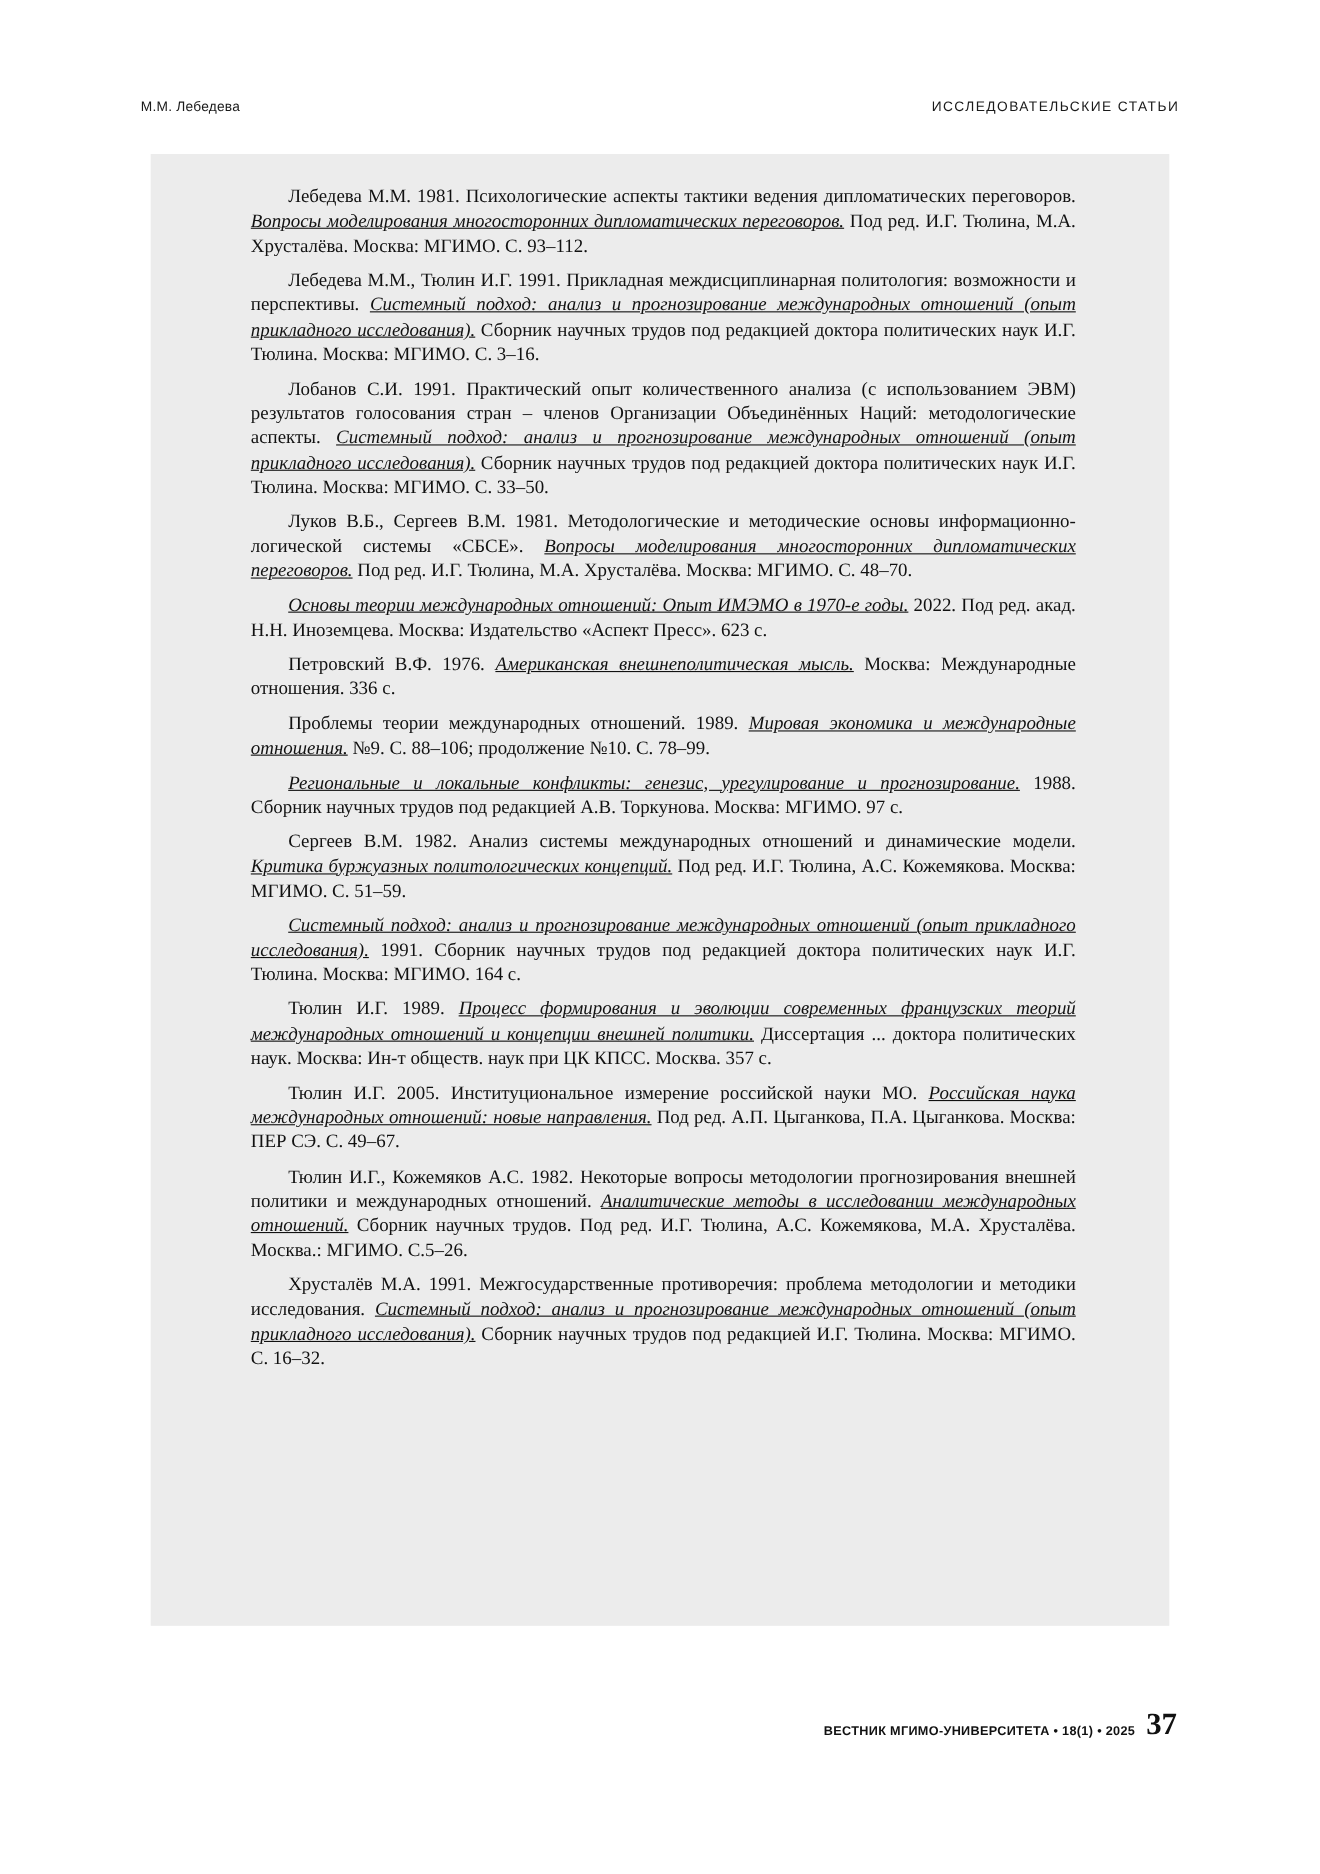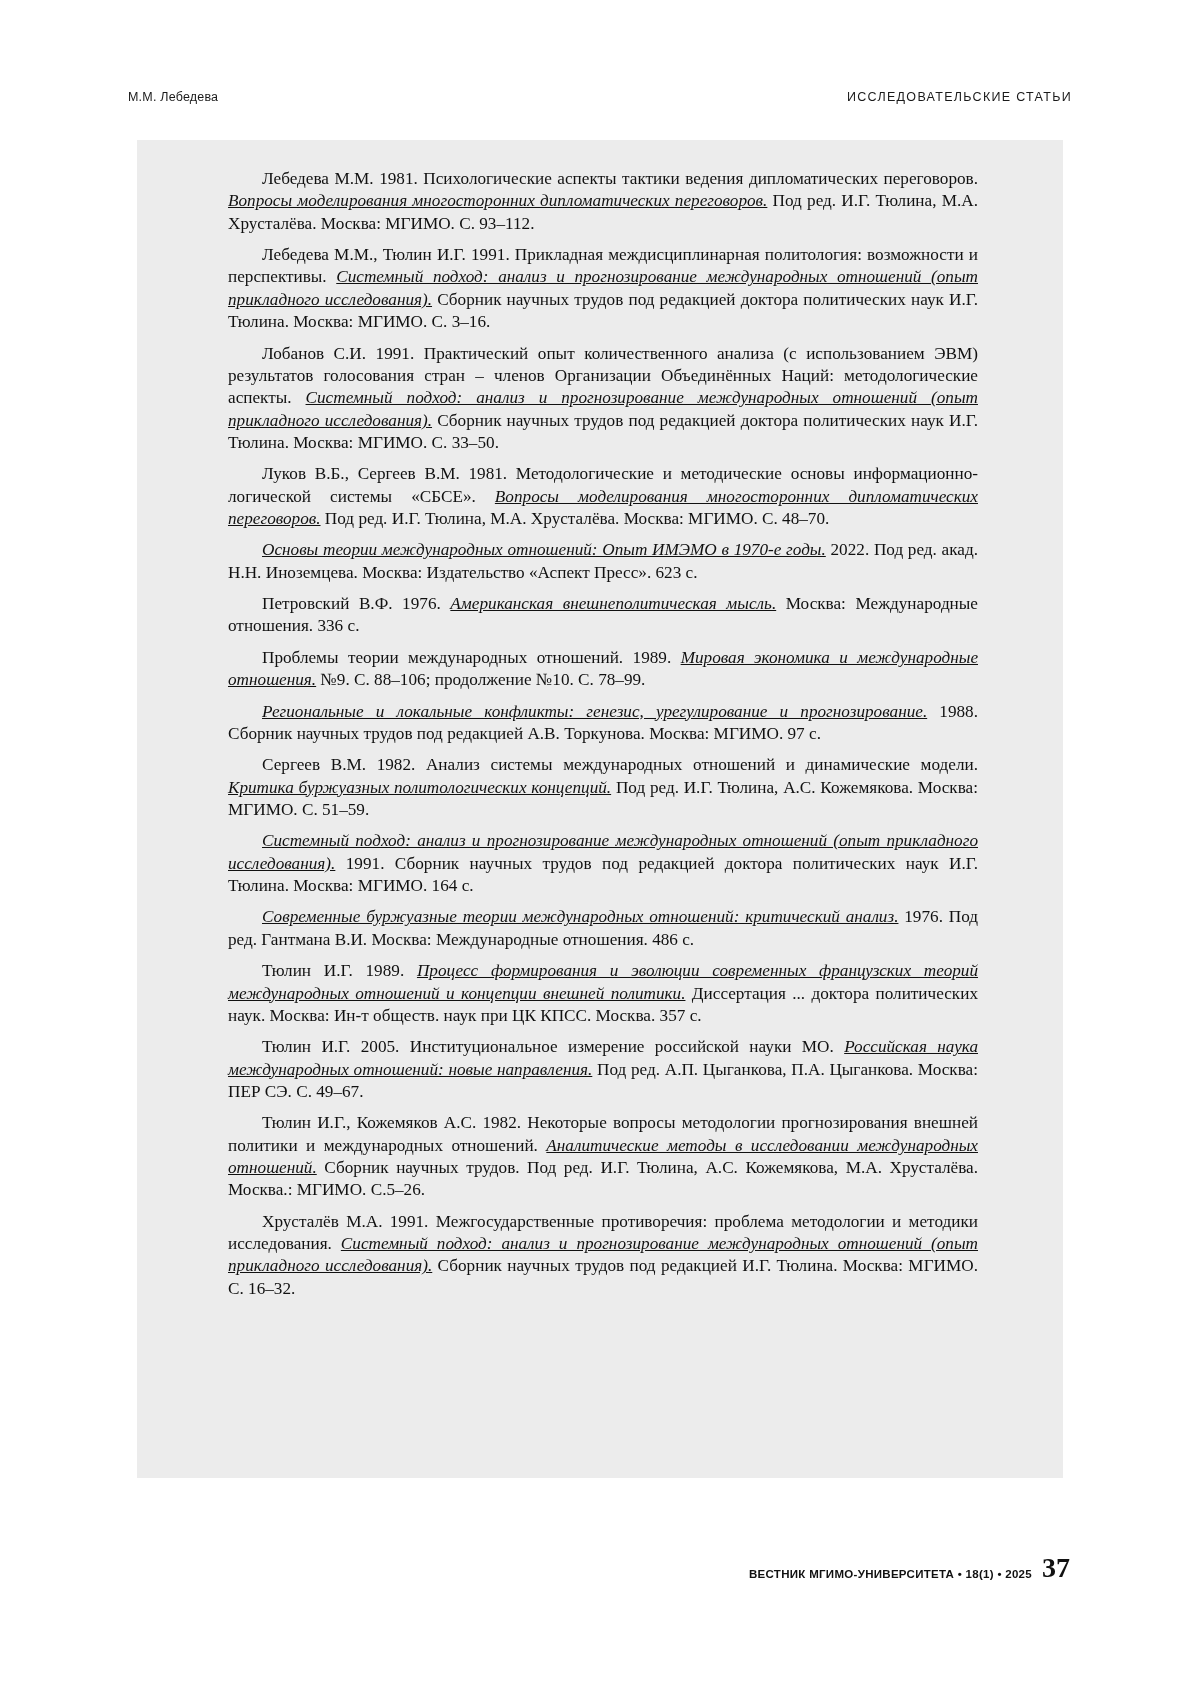--- a/index.html
+++ b/index.html
@@ -108,21 +108,20 @@
       <p class="ref"><span>Лебедева М.М. 1981. Психологические аспекты тактики ведения дипломатических переговоров. </span><span class="it">Вопросы моделирования многосторонних дипломатических переговоров.</span><span> Под ред. И.Г. Тюлина, М.А. Хрусталёва. Москва: МГИМО. С. 93–112.</span></p>
       <p class="ref"><span>Лебедева М.М., Тюлин И.Г. 1991. Прикладная междисциплинарная политология: возможности и перспективы. </span><span class="it">Системный подход: анализ и прогнозирование международных отношений (опыт прикладного исследования).</span><span> Сборник научных трудов под редакцией доктора политических наук И.Г. Тюлина. Москва: МГИМО. С. 3–16.</span></p>
       <p class="ref"><span>Лобанов С.И. 1991. Практический опыт количественного анализа (с использованием ЭВМ) результатов голосования стран – членов Организации Объединённых Наций: методологические аспекты. </span><span class="it">Системный подход: анализ и прогнозирование международных отношений (опыт прикладного исследования).</span><span> Сборник научных трудов под редакцией доктора политических наук И.Г. Тюлина. Москва: МГИМО. С. 33–50.</span></p>
       <p class="ref"><span>Луков В.Б., Сергеев В.М. 1981. Методологические и методические основы информационно-логической системы «СБСЕ». </span><span class="it">Вопросы моделирования многосторонних дипломатических переговоров.</span><span> Под ред. И.Г. Тюлина, М.А. Хрусталёва. Москва: МГИМО. С. 48–70.</span></p>
       <p class="ref"><span class="it">Основы теории международных отношений: Опыт ИМЭМО в 1970-е годы.</span><span> 2022. Под ред. акад. Н.Н. Иноземцева. Москва: Издательство «Аспект Пресс». 623 с.</span></p>
       <p class="ref"><span>Петровский В.Ф. 1976. </span><span class="it">Американская внешнеполитическая мысль.</span><span> Москва: Международные отношения. 336 с.</span></p>
       <p class="ref"><span>Проблемы теории международных отношений. 1989. </span><span class="it">Мировая экономика и международные отношения.</span><span> №9. С. 88–106; продолжение №10. С. 78–99.</span></p>
       <p class="ref"><span class="it">Региональные и локальные конфликты: генезис, урегулирование и прогнозирование.</span><span> 1988. Сборник научных трудов под редакцией А.В. Торкунова. Москва: МГИМО. 97 с.</span></p>
       <p class="ref"><span>Сергеев В.М. 1982. Анализ системы международных отношений и динамические модели. </span><span class="it">Критика буржуазных политологических концепций.</span><span> Под ред. И.Г. Тюлина, А.С. Кожемякова. Москва: МГИМО. С. 51–59.</span></p>
       <p class="ref"><span class="it">Системный подход: анализ и прогнозирование международных отношений (опыт прикладного исследования).</span><span> 1991. Сборник научных трудов под редакцией доктора политических наук И.Г. Тюлина. Москва: МГИМО. 164 с.</span></p>
-      <p class="ref"><span class="it">Современные буржуазные теории международных отношений: критический анализ.</span><span> 1976. Под ред. Гантмана В.И. Москва: Международные отношения. 486 с.</span></p>
       <p class="ref"><span>Тюлин И.Г. 1989. </span><span class="it">Процесс формирования и эволюции современных французских теорий международных отношений и концепции внешней политики.</span><span> Диссертация ... доктора политических наук. Москва: Ин-т обществ. наук при ЦК КПСС. Москва. 357 с.</span></p>
       <p class="ref"><span>Тюлин И.Г. 2005. Институциональное измерение российской науки МО. </span><span class="it">Российская наука международных отношений: новые направления.</span><span> Под ред. А.П. Цыганкова, П.А. Цыганкова. Москва: ПЕР СЭ. С. 49–67.</span></p>
       <p class="ref"><span>Тюлин И.Г., Кожемяков А.С. 1982. Некоторые вопросы методологии прогнозирования внешней политики и международных отношений. </span><span class="it">Аналитические методы в исследовании международных отношений.</span><span> Сборник научных трудов. Под ред. И.Г. Тюлина, А.С. Кожемякова, М.А. Хрусталёва. Москва.: МГИМО. С.5–26.</span></p>
       <p class="ref"><span>Хрусталёв М.А. 1991. Межгосударственные противоречия: проблема методологии и методики исследования. </span><span class="it">Системный подход: анализ и прогнозирование международных отношений (опыт прикладного исследования).</span><span> Сборник научных трудов под редакцией И.Г. Тюлина. Москва: МГИМО. С. 16–32.</span></p>
     </div>
 
   <div class="footer">
     <span class="footer-text">ВЕСТНИК МГИМО-УНИВЕРСИТЕТА • 18(1) • 2025</span>
     <span class="footer-page">37</span>
   </div>

